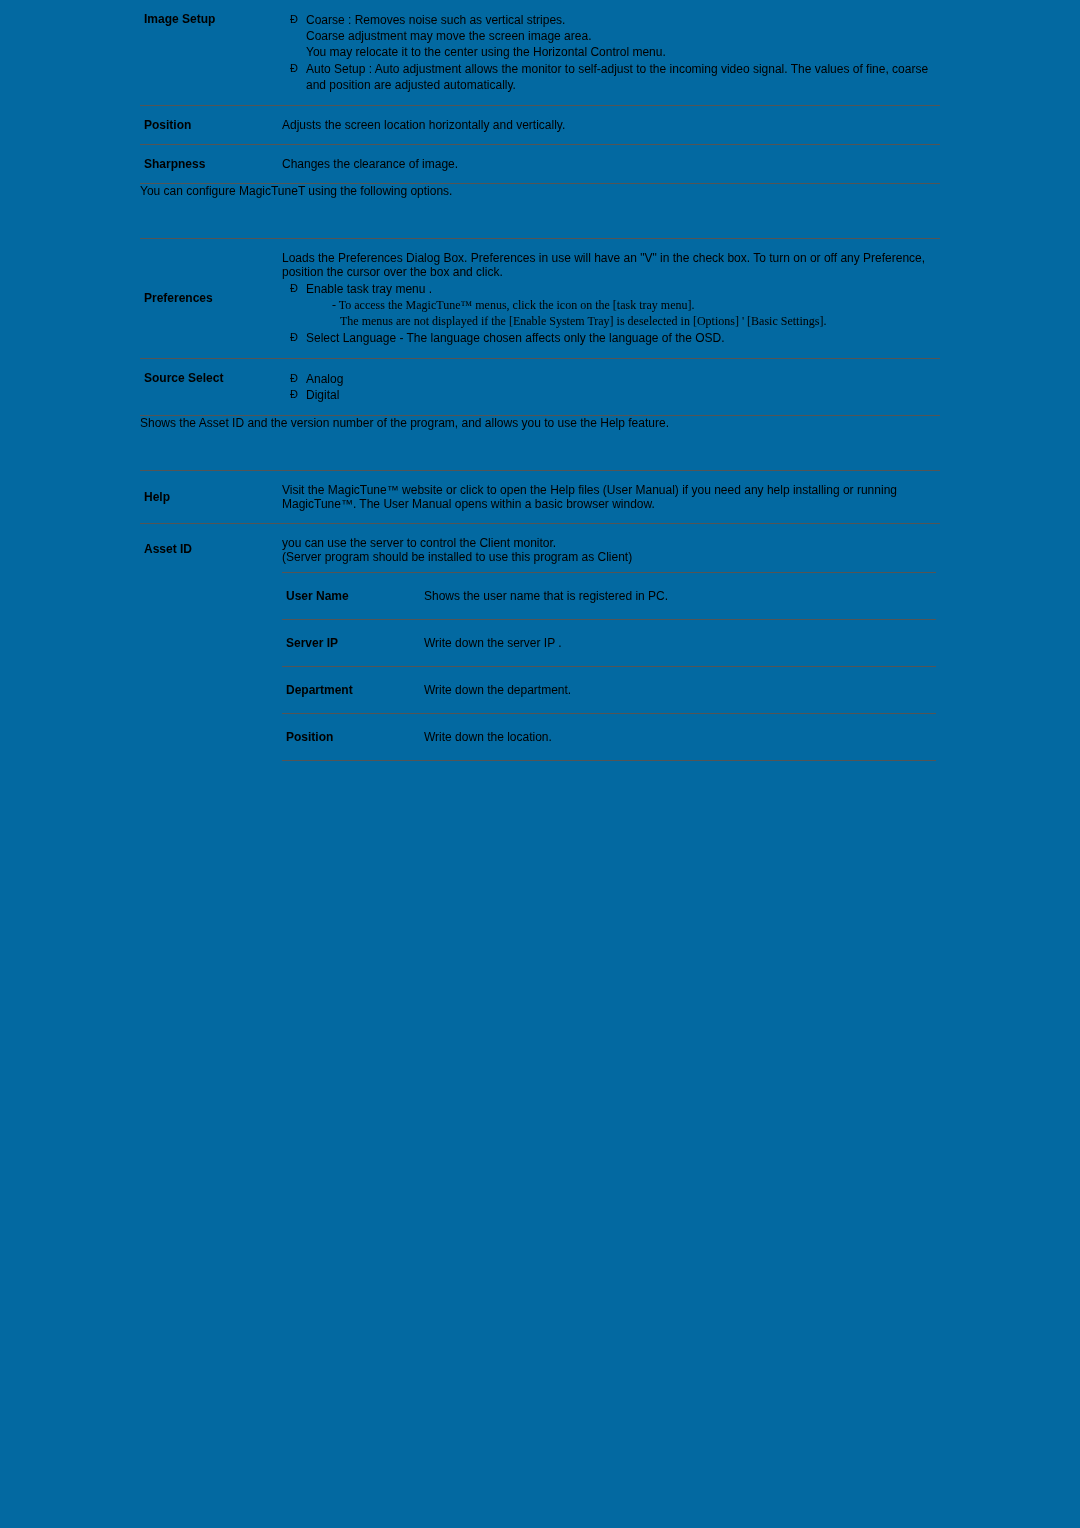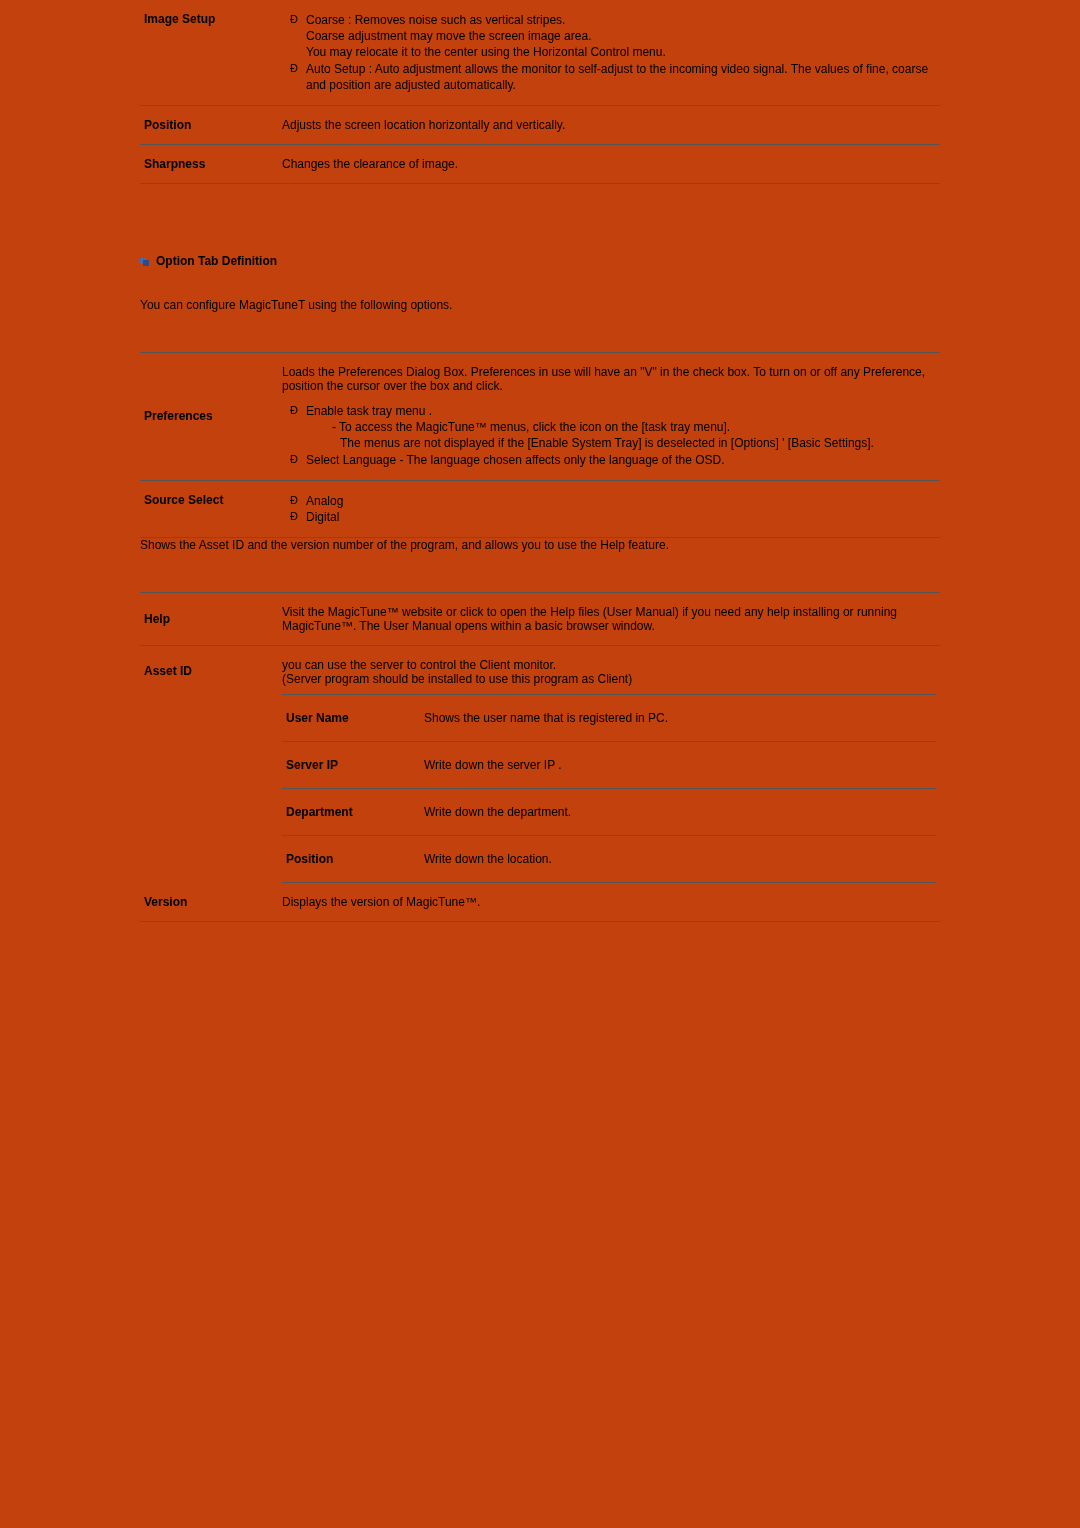--- a/index.html
+++ b/index.html
@@ -5,21 +5,21 @@
   body {
     margin: 0;
     padding: 0;
     background: #000;
     font-family: Arial, Helvetica, sans-serif;
     font-size: 12px;
     color: #000;
     width: 1080px;
   }
   .page {
-    background: #c2410c;
+    background: #0369a1;
     width: 1080px;
     min-height: 1528px;
     padding: 0 140px 60px 140px;
     box-sizing: border-box;
     position: relative;
   }
   table.def {
     width: 100%;
     border-collapse: collapse;
   }
@@ -138,36 +138,32 @@
       <td class="label-col">Position</td>
       <td>Adjusts the screen location horizontally and vertically.</td>
     </tr>
     <tr class="bordered">
       <td class="label-col">Sharpness</td>
       <td>Changes the clearance of image.</td>
     </tr>
   </tbody>
     </table>
 
-  <div class="section-heading">
-    <span class="section-marker"></span>
-    <span>Option Tab Definition</span>
-  </div>
   <div class="intro">You can configure MagicTuneT using the following options.</div>
 
   <table class="def top-rule">
     <tbody>
         <tr class="bordered">
       <td class="label-col" style="vertical-align: middle;">Preferences</td>
       <td>
-        <div style="margin-bottom:10px;">Loads the Preferences Dialog Box. Preferences in use will have an "V" in the check box. To turn on or off any Preference, position the cursor over the box and click.</div>
+        <div style="margin-bottom:2px;">Loads the Preferences Dialog Box. Preferences in use will have an "V" in the check box. To turn on or off any Preference, position the cursor over the box and click.</div>
         <ul class="bul">
           <li>
             <span>Enable task tray menu .</span>
-            <div class="inner-sub" style="">
+            <div class="inner-sub" style="font-family:Liberation Serif, serif;">
               <div>- To access the MagicTune™ menus, click the icon on the [task tray menu].</div>
               <div style="padding-left:8px;">The menus are not displayed if the [Enable System Tray] is deselected in [Options] ' [Basic Settings].</div>
             </div>
           </li>
           <li>Select Language - The language chosen affects only the language of the OSD.</li>
         </ul>
       </td>
     </tr>
     <tr class="bordered">
       <td class="label-col">Source Select</td>
@@ -210,20 +206,16 @@
             <td class="pad-left">Write down the department.</td>
           </tr>
           <tr>
             <td class="sub-label-col">Position</td>
             <td class="pad-left">Write down the location.</td>
           </tr>
         </tbody>
             </table>
       </td>
     </tr>
-    <tr class="bordered">
-      <td class="label-col">Version</td>
-      <td>Displays the version of MagicTune™.</td>
-    </tr>
   </tbody>
     </table>
 
 </div>
 
 </body></html>

